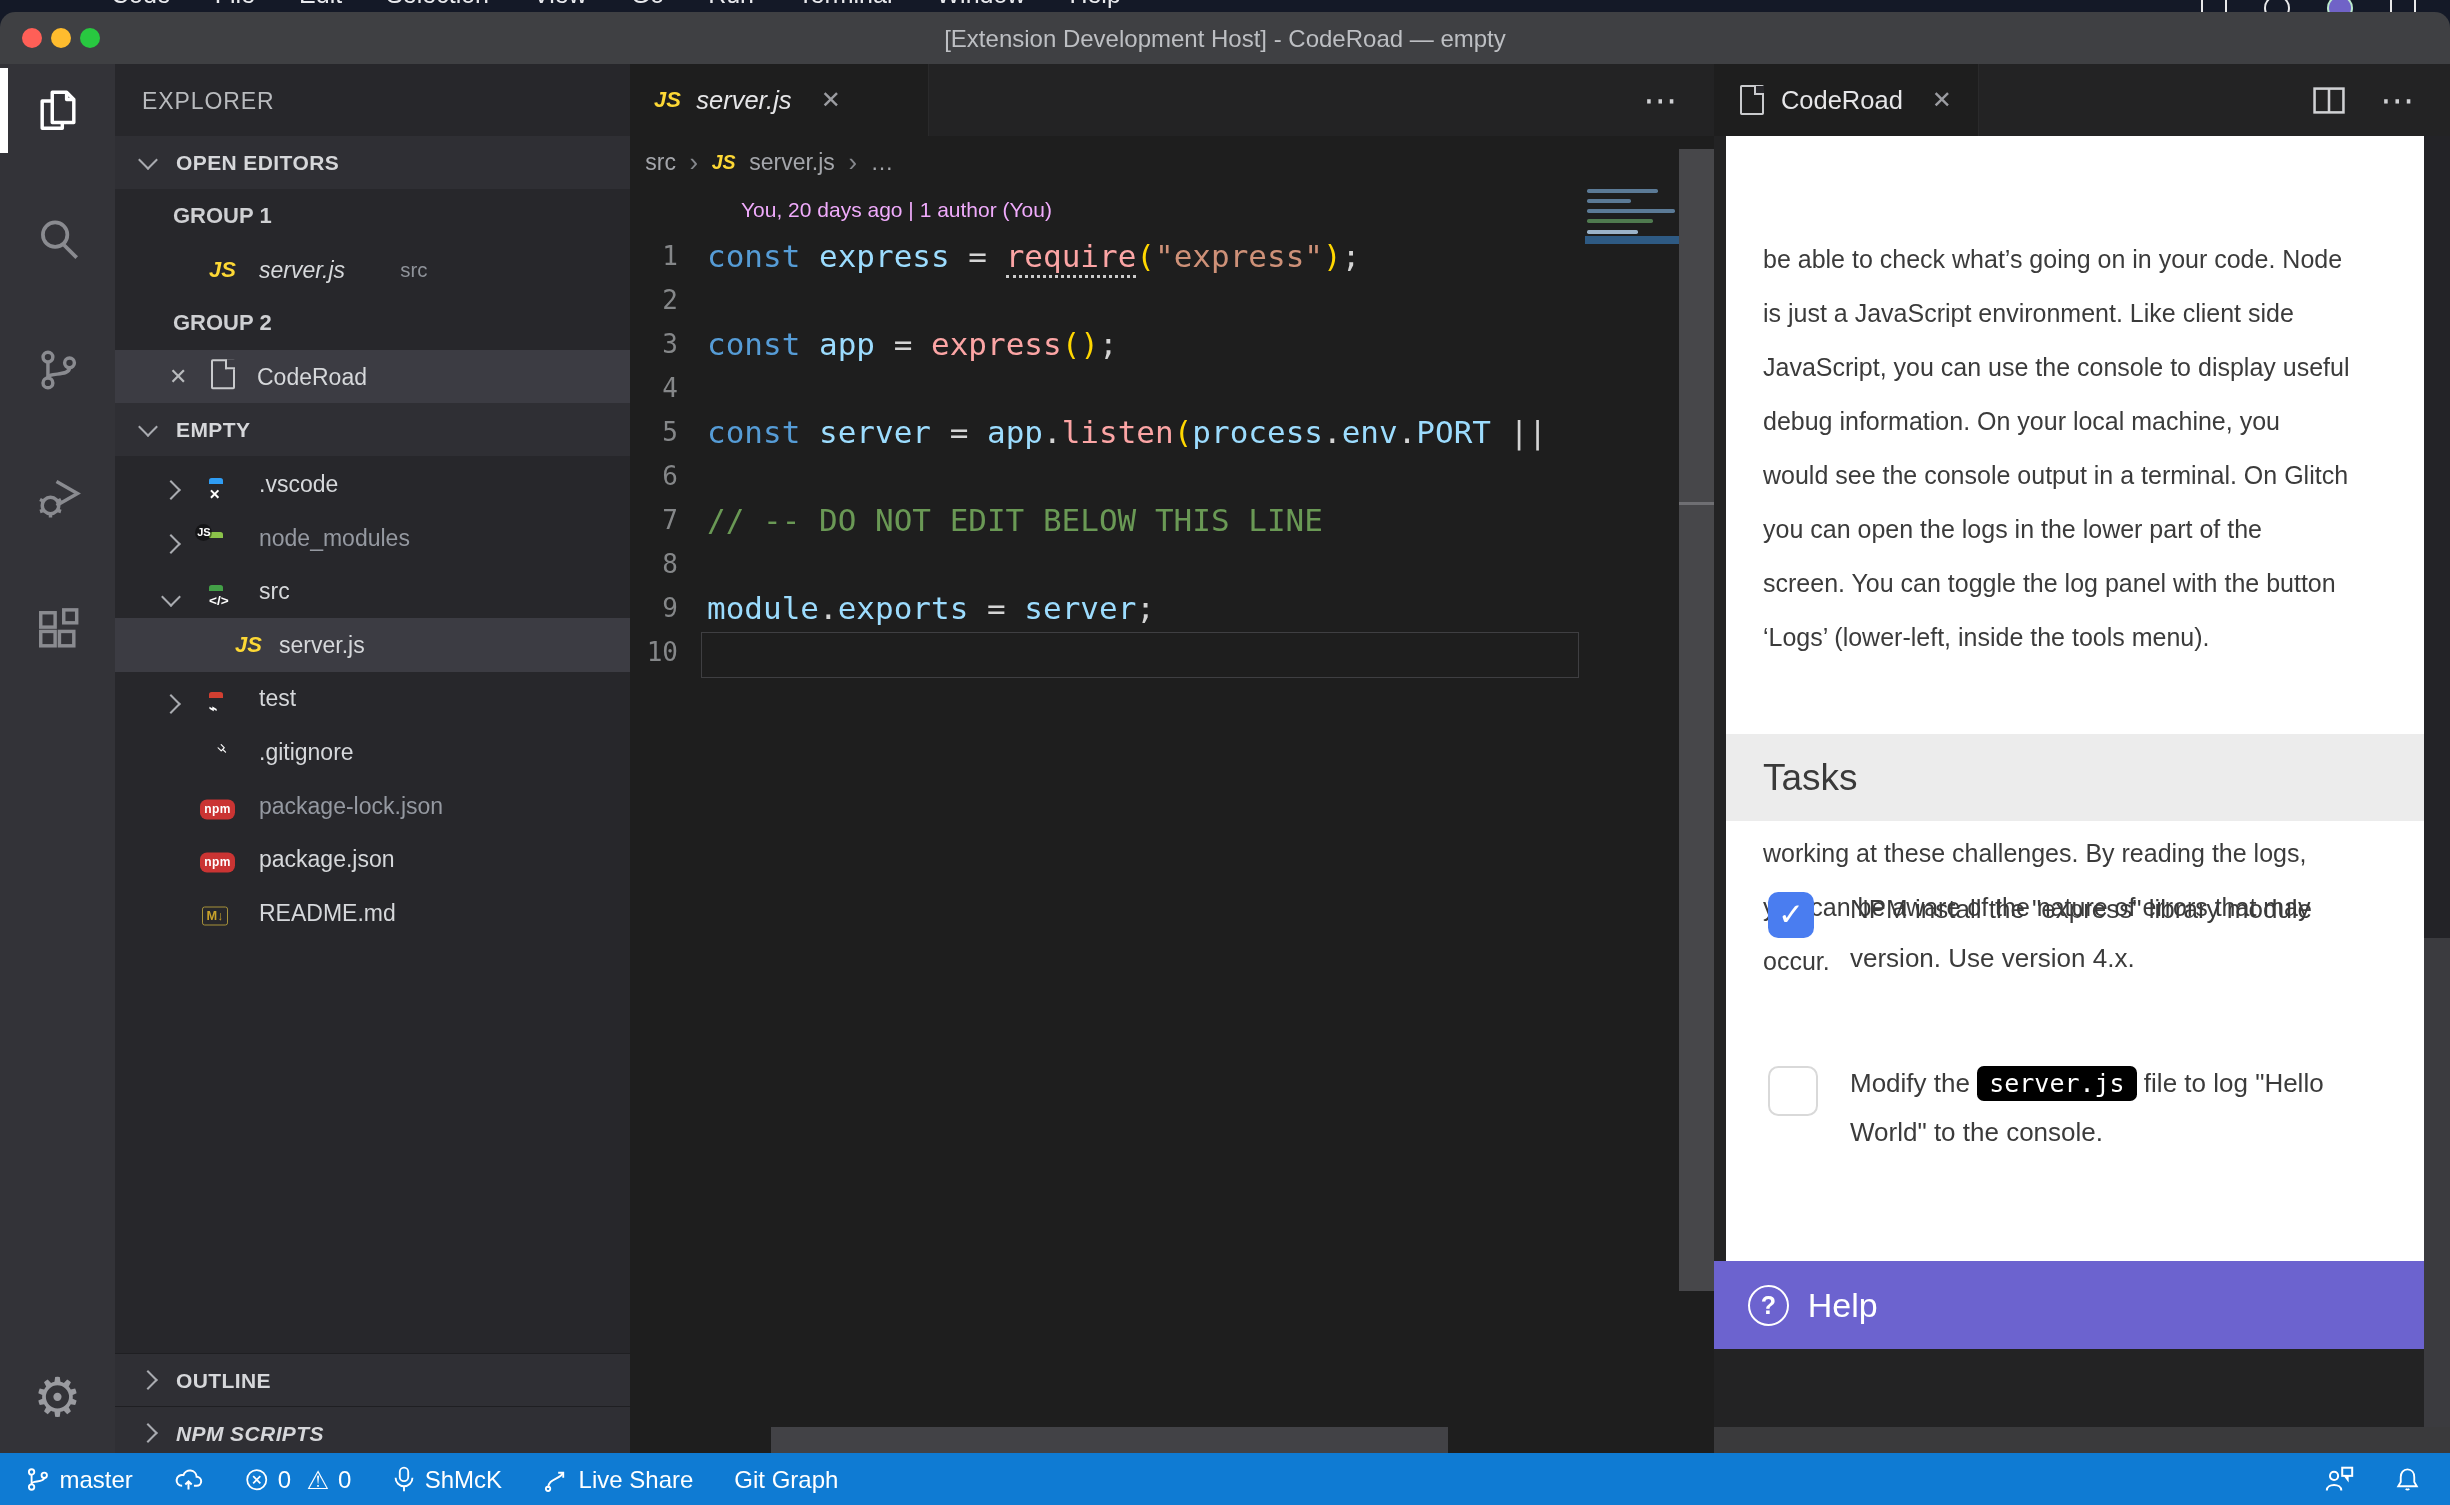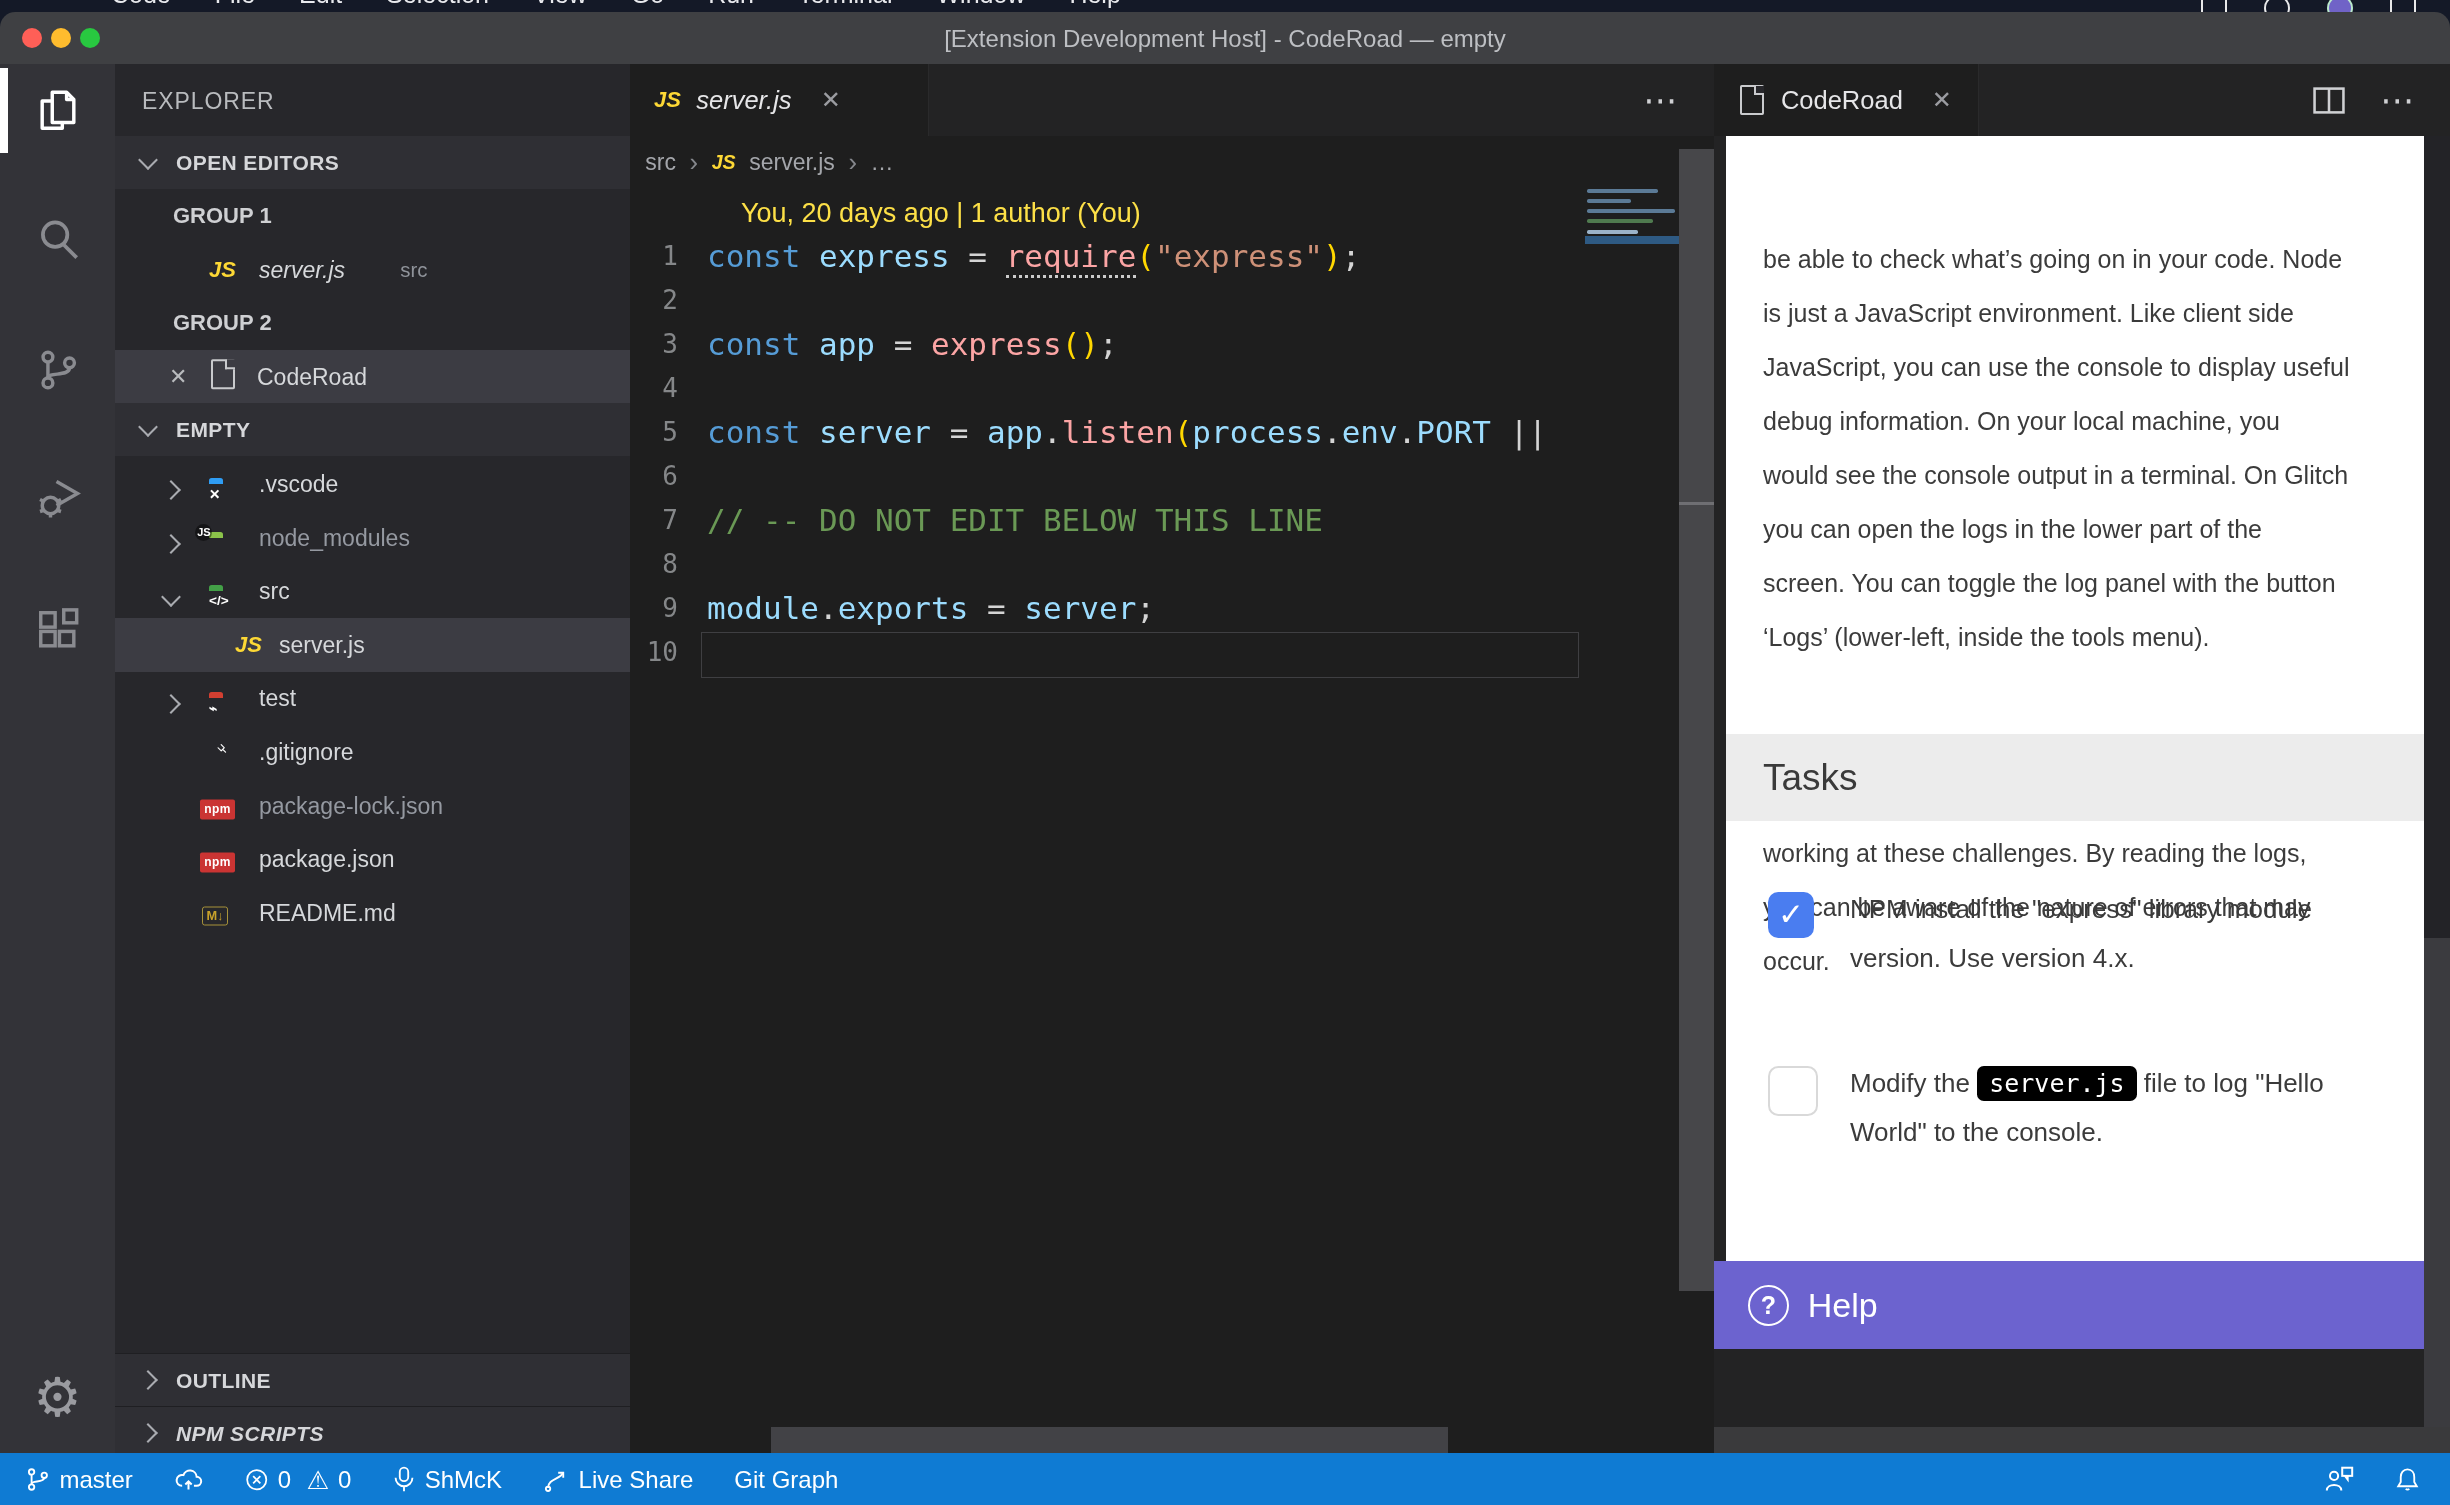--- a/index.html
+++ b/index.html
@@ -43,39 +43,39 @@
   .dim{color:#9599a1 !important;}
   .jsbadge{font-weight:bold;font-style:italic;color:#fdd835;font-size:22px;}
   .icon-cell{position:absolute;left:94px;top:50%;transform:translateY(-50%);}
   .row .chev-cell{left:49px;}
   .folder{position:relative;width:34px;height:24px;border-radius:2.6px;margin-top:5.1px;}
   .folder:before{content:"";position:absolute;left:0;top:-6px;width:13.6px;height:6px;border-radius:2.6px 2.6px 0 0;background:inherit;}
   .folder .fbadge{position:absolute;right:-3.4px;bottom:-3.4px;font-size:11px;font-weight:bold;color:#fff;background:rgba(0,0,0,.45);border-radius:50%;width:17px;height:17px;line-height:17px;text-align:center;}
   .folder .fmark{position:absolute;left:0;right:0;top:1.7px;text-align:center;color:#fff;font-size:13.6px;font-weight:bold;}
   .diamond{width:22px;height:22px;background:#dd4c35;transform:rotate(45deg);position:relative;margin:3.4px 5.1px;}
   .diamond span{position:absolute;left:0;top:0;width:22px;height:22px;transform:rotate(-45deg);color:#fff;font-size:12.8px;text-align:center;line-height:22px;font-weight:bold;}
-  .npmicon{background:#ca3433;color:#fff;font-weight:bold;font-size:12px;padding:2.6px 4.3px;border-radius:2px;letter-spacing:0.4px;}
+  .npmicon{background:#ca3433;color:#fff;font-weight:bold;font-size:12px;padding:2.6px 4.3px;border-radius:7px;letter-spacing:0.4px;}
   .mdicon{border:1.7px solid #a8933a;color:#c9a22b;font-weight:bold;font-size:12.8px;padding:0.9px 3.4px;border-radius:2.6px;}
   .pageicon{display:inline-block;width:20.4px;height:25.5px;border:2.1px solid #c9cacd;border-radius:1.7px;position:relative;}
   .pageicon:before{content:"";position:absolute;right:-1.7px;top:-1.7px;width:7.7px;height:7.7px;background:#27272b;border-left:2.1px solid #c9cacd;border-bottom:2.1px solid #c9cacd;}
   .row.selected .pageicon:before{background:#3c3c43;}
   .closex{font-size:22px;color:#b9bbbe;}
   .indent-guide{position:absolute;left:65px;width:0.9px;background:#3d3d42;}
   
   .group1{position:absolute;left:630px;top:0;width:1085px;height:1389px;background:#1e1e1e;}
   .tabbar{position:absolute;left:0;top:0;width:100%;height:72px;background:#232324;}
   .tab{position:absolute;left:0;top:0;height:72px;background:#1e1e1e;display:flex;align-items:center;border-right:0.9px solid #2a2a2b;}
   .tab .tname{font-size:25.5px;color:#e6e6e8;}
   .tab .tname.preview{font-style:italic;}
   .tab .tclose{margin-left:29px;font-size:24px;color:#9b9ca1;}
   .tab-actions{position:absolute;top:0;height:72px;display:flex;align-items:center;gap:34px;color:#cfd0d3;}
   .ellipsis{font-size:34px;letter-spacing:1.7px;color:#cfd0d3;}
   .breadcrumb{position:absolute;left:15.3px;top:72px;height:53px;display:flex;align-items:center;gap:13.6px;font-size:23px;color:#a4a6ab;}
   .bc-sep{color:#85878c;font-size:25.5px;}
-  .codelens{position:absolute;left:111px;top:134px;font-size:27px;color:#fde047;}
+  .codelens{position:absolute;left:111px;top:134px;font-size:21px;color:#f0abfc;}
   .code-area{position:absolute;left:0;top:170px;width:953px;}
   .code-row{position:relative;height:44px;white-space:pre;font-family:"DejaVu Sans Mono",monospace;font-size:31px;line-height:44px;}
   .code-row .num{position:absolute;left:0;width:48px;text-align:right;color:#858789;font-size:26px;}
   .code-row .ctext{position:absolute;left:77px;}
   .kw{color:#569cd6}.vr{color:#9cdcfe}.fn{color:#fca5a5}.st{color:#ce9178}.br{color:#ffd700}.pl{color:#d4d4d4}.cm{color:#6a9955}
   .udots{border-bottom:3.4px dotted #cccccc;padding-bottom:0.9px;}
   .cur-line{position:absolute;left:71px;top:568px;width:876px;height:44px;border:1.7px solid #3f3f42;}
   .minimap{position:absolute;left:955px;top:106px;width:94px;height:527px;}
   .mm-line{position:absolute;height:4.3px;border-radius:1.7px;}
   .mm-sel{position:absolute;left:0;width:94px;height:7.7px;background:#2e5a83;}

